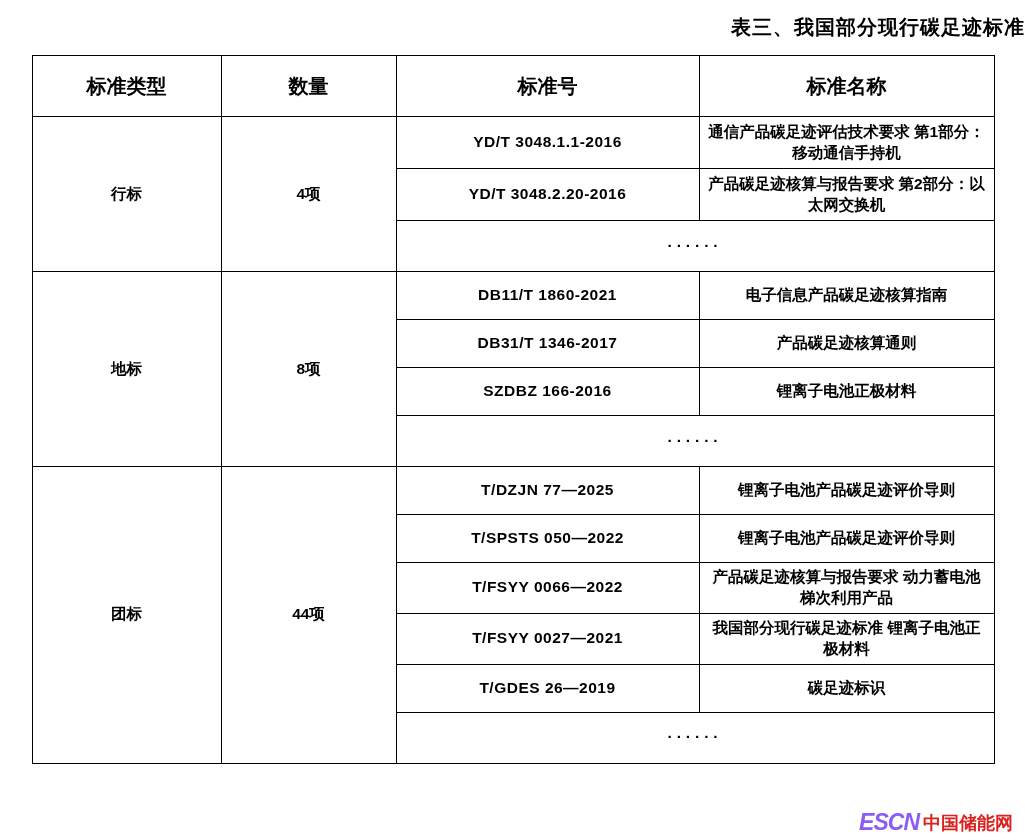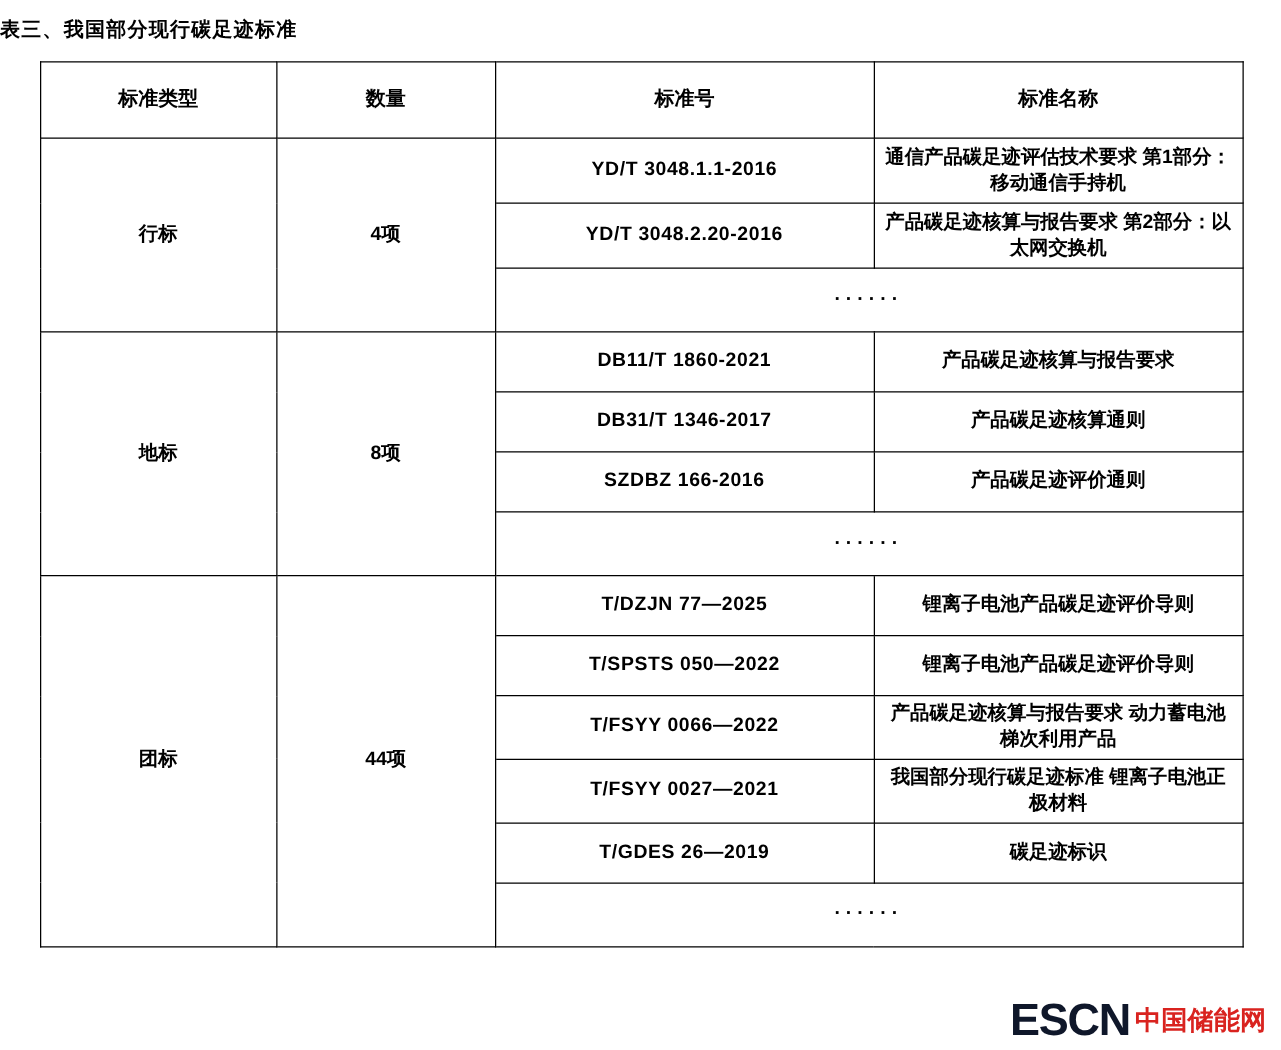--- a/index.html
+++ b/index.html
@@ -9,22 +9,22 @@
   }
   body {
     width: 1025px;
     height: 840px;
     font-family: "Liberation Serif", "DejaVu Serif", serif;
     color: #000000;
     position: relative;
     overflow: hidden;
   }
   .page-title {
-    text-align: left;
-    font-size: 16px;
+    text-align: right;
+    font-size: 20px;
     font-weight: bold;
     margin-top: 14px;
     margin-bottom: 14px;
     letter-spacing: 1px;
     font-family: "Liberation Serif", "DejaVu Serif", serif;
   }
   .table-wrap {
     margin: 0 auto;
     width: 962px;
   }
@@ -39,21 +39,21 @@
     text-align: center;
     vertical-align: middle;
     font-size: 15.5px;
     font-weight: bold;
     padding: 4px 6px;
     line-height: 1.35;
     font-family: "Liberation Sans", "DejaVu Sans", sans-serif;
   }
   table.std-table thead th {
     height: 52px;
-    font-size: 16px;
+    font-size: 20px;
   }
   col.c1 { width: 189px; }
   col.c2 { width: 175px; }
   col.c3 { width: 303px; }
   col.c4 { width: 295px; }
 
   td.code {
     font-family: "Liberation Mono", "DejaVu Sans Mono", monospace;
     font-weight: bold;
     font-size: 15px;
@@ -78,29 +78,30 @@
 
   .watermark {
     position: absolute;
     right: 12px;
     bottom: 6px;
     display: flex;
     align-items: center;
     font-family: "Liberation Sans", "DejaVu Sans", sans-serif;
   }
   .wm-escn {
-    color: #0f172a;
-    font-size: 36px;
+    color: #8b5cf6;
+    font-size: 23px;
     font-weight: bold;
+    font-style: italic;
     letter-spacing: -1px;
     line-height: 1;
   }
   .wm-cn {
     color: #d9231f;
-    font-size: 21px;
+    font-size: 18px;
     font-weight: bold;
     line-height: 1;
     margin-left: 4px;
     letter-spacing: 0px;
   }
 </style>
 </head>
 <body>
 
 <div class="page-title">表三、我国部分现行碳足迹标准</div>
@@ -134,29 +135,29 @@
         <td class="name">产品碳足迹核算与报告要求 第2部分：以太网交换机</td>
       </tr>
       <tr>
         <td class="dots" colspan="2">······</td>
       </tr>
 
       <tr class="row-h">
         <td class="cat" rowspan="4">地标</td>
         <td class="count" rowspan="4">8项</td>
         <td class="code">DB11/T 1860-2021</td>
-        <td class="name">产品碳足迹核算与报告要求</td>
+        <td class="name">电子信息产品碳足迹核算指南</td>
       </tr>
       <tr class="row-h">
         <td class="code">DB31/T 1346-2017</td>
         <td class="name">产品碳足迹核算通则</td>
       </tr>
       <tr class="row-h">
         <td class="code">SZDBZ 166-2016</td>
-        <td class="name">产品碳足迹评价通则</td>
+        <td class="name">锂离子电池正极材料</td>
       </tr>
       <tr>
         <td class="dots" colspan="2">······</td>
       </tr>
 
       <tr class="row-h">
         <td class="cat" rowspan="6">团标</td>
         <td class="count" rowspan="6">44项</td>
         <td class="code">T/DZJN 77—2025</td>
         <td class="name">锂离子电池产品碳足迹评价导则</td>

